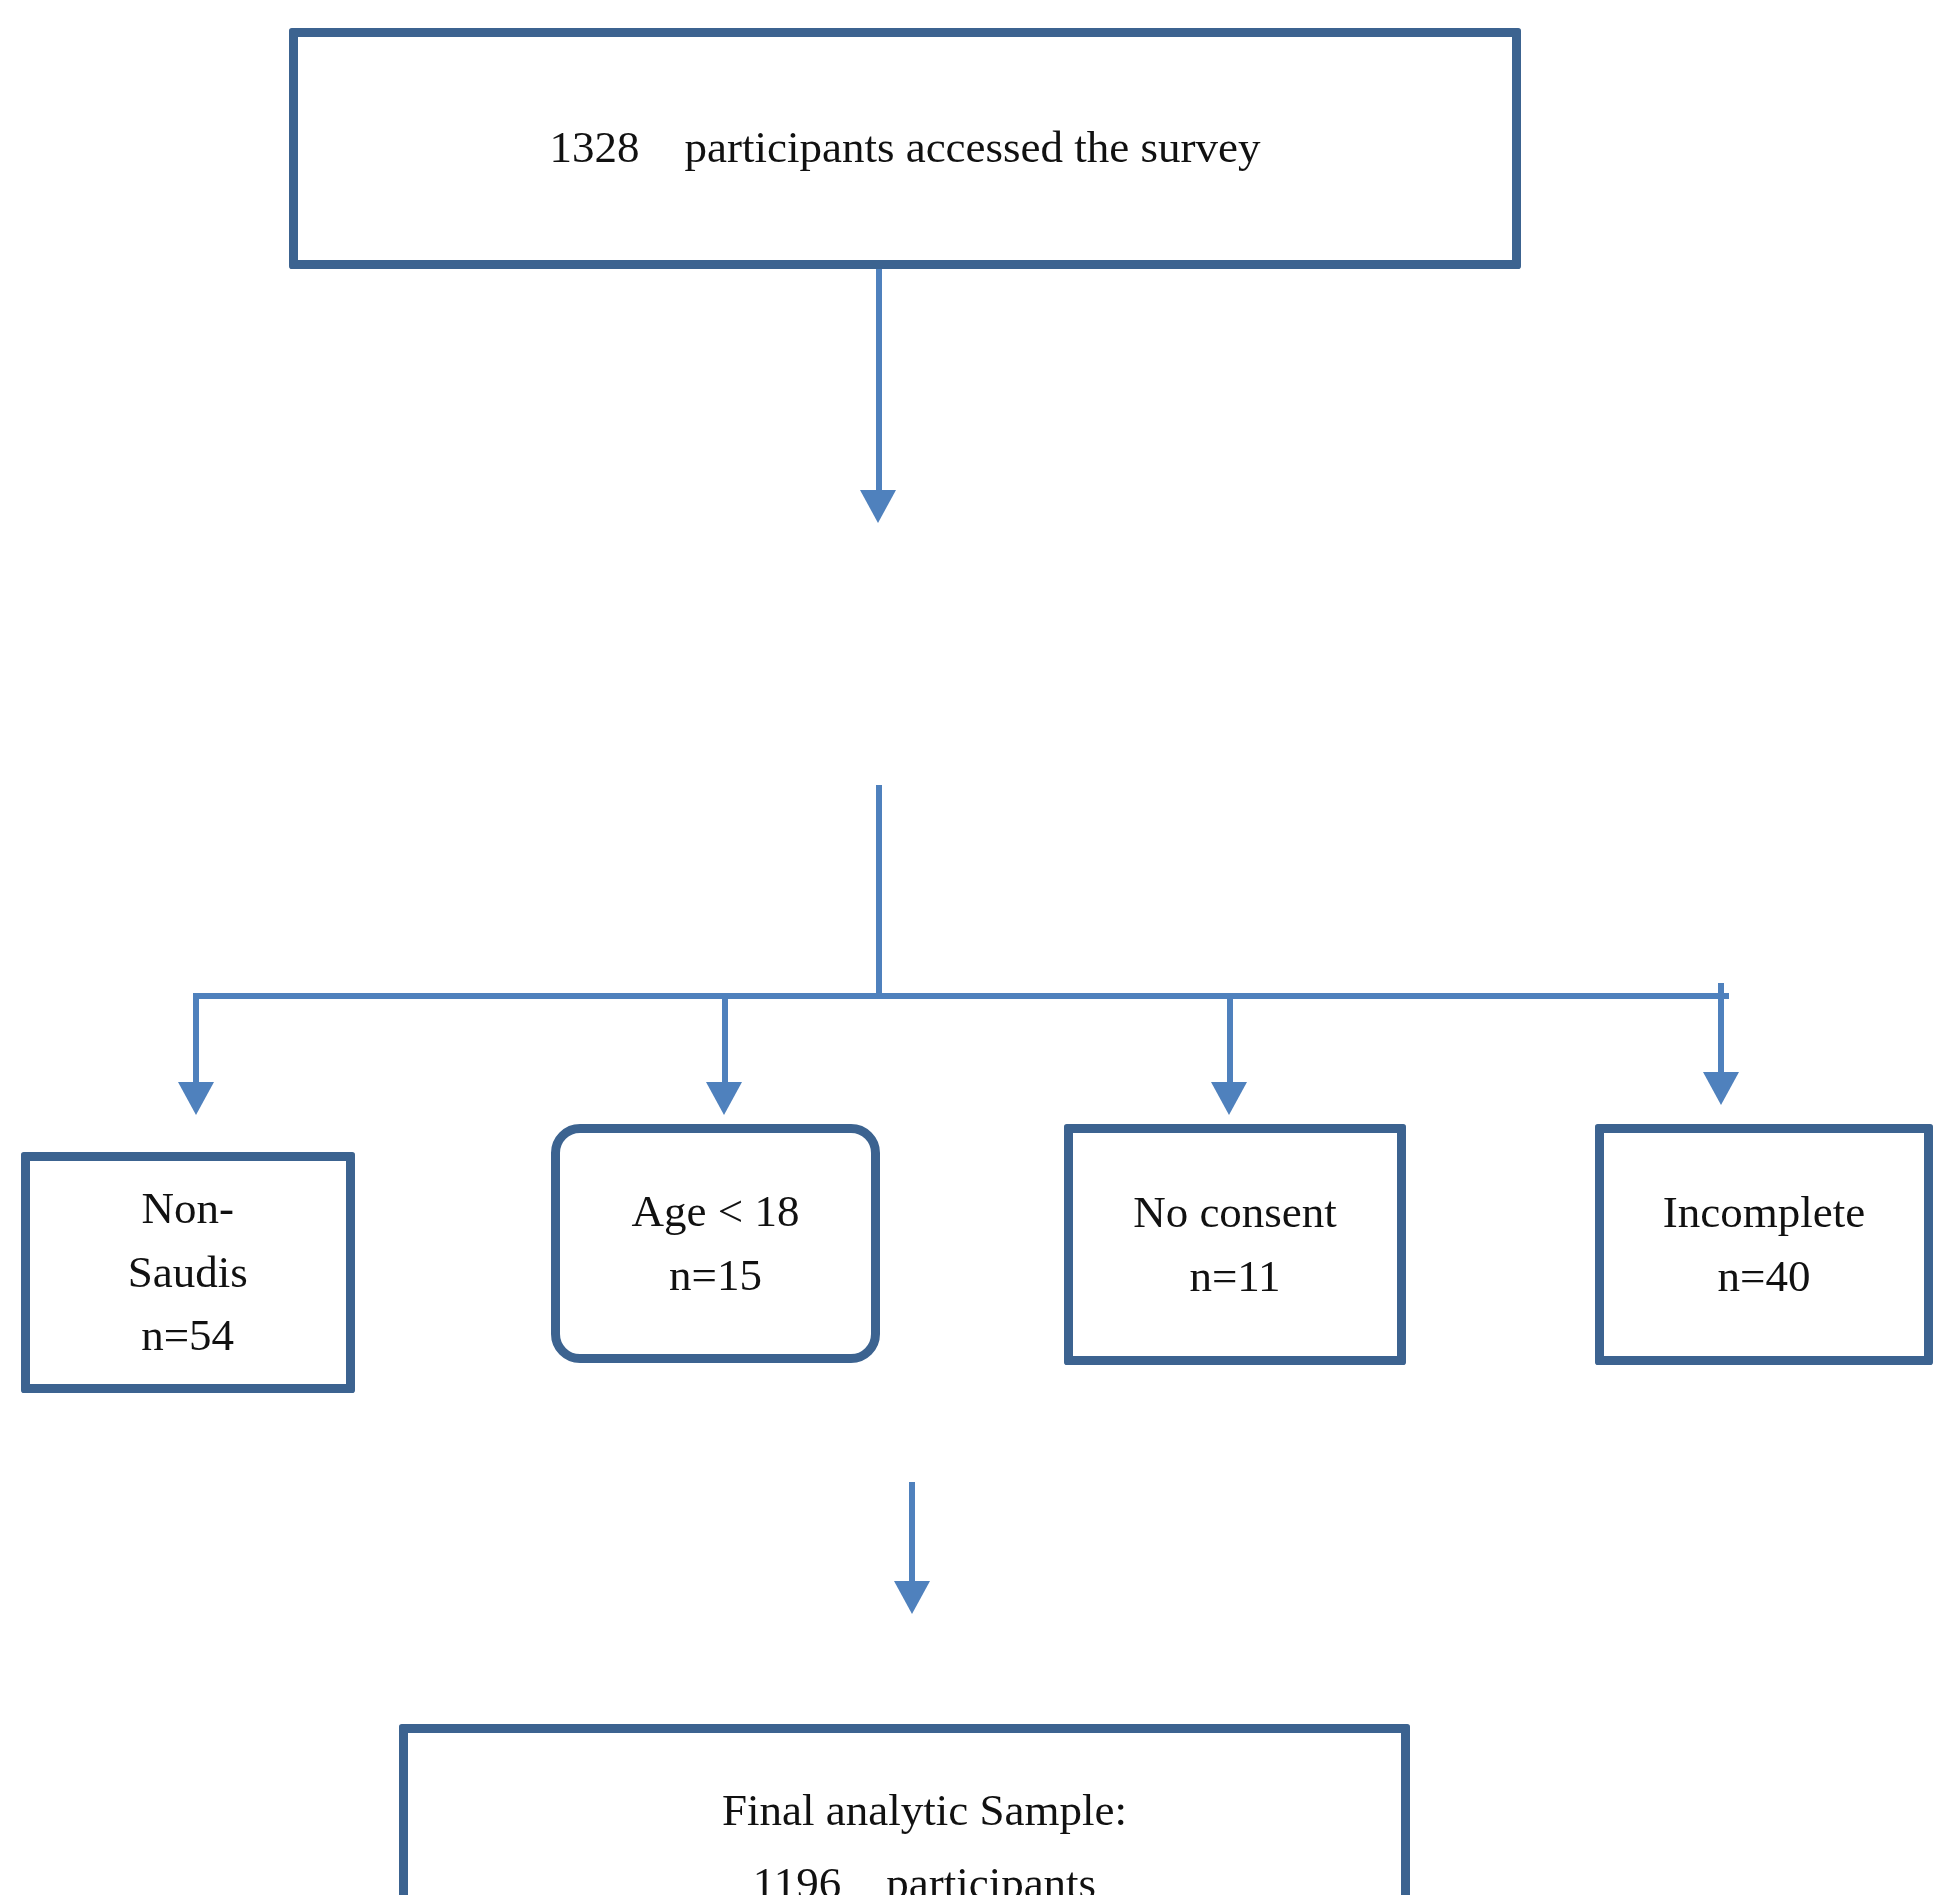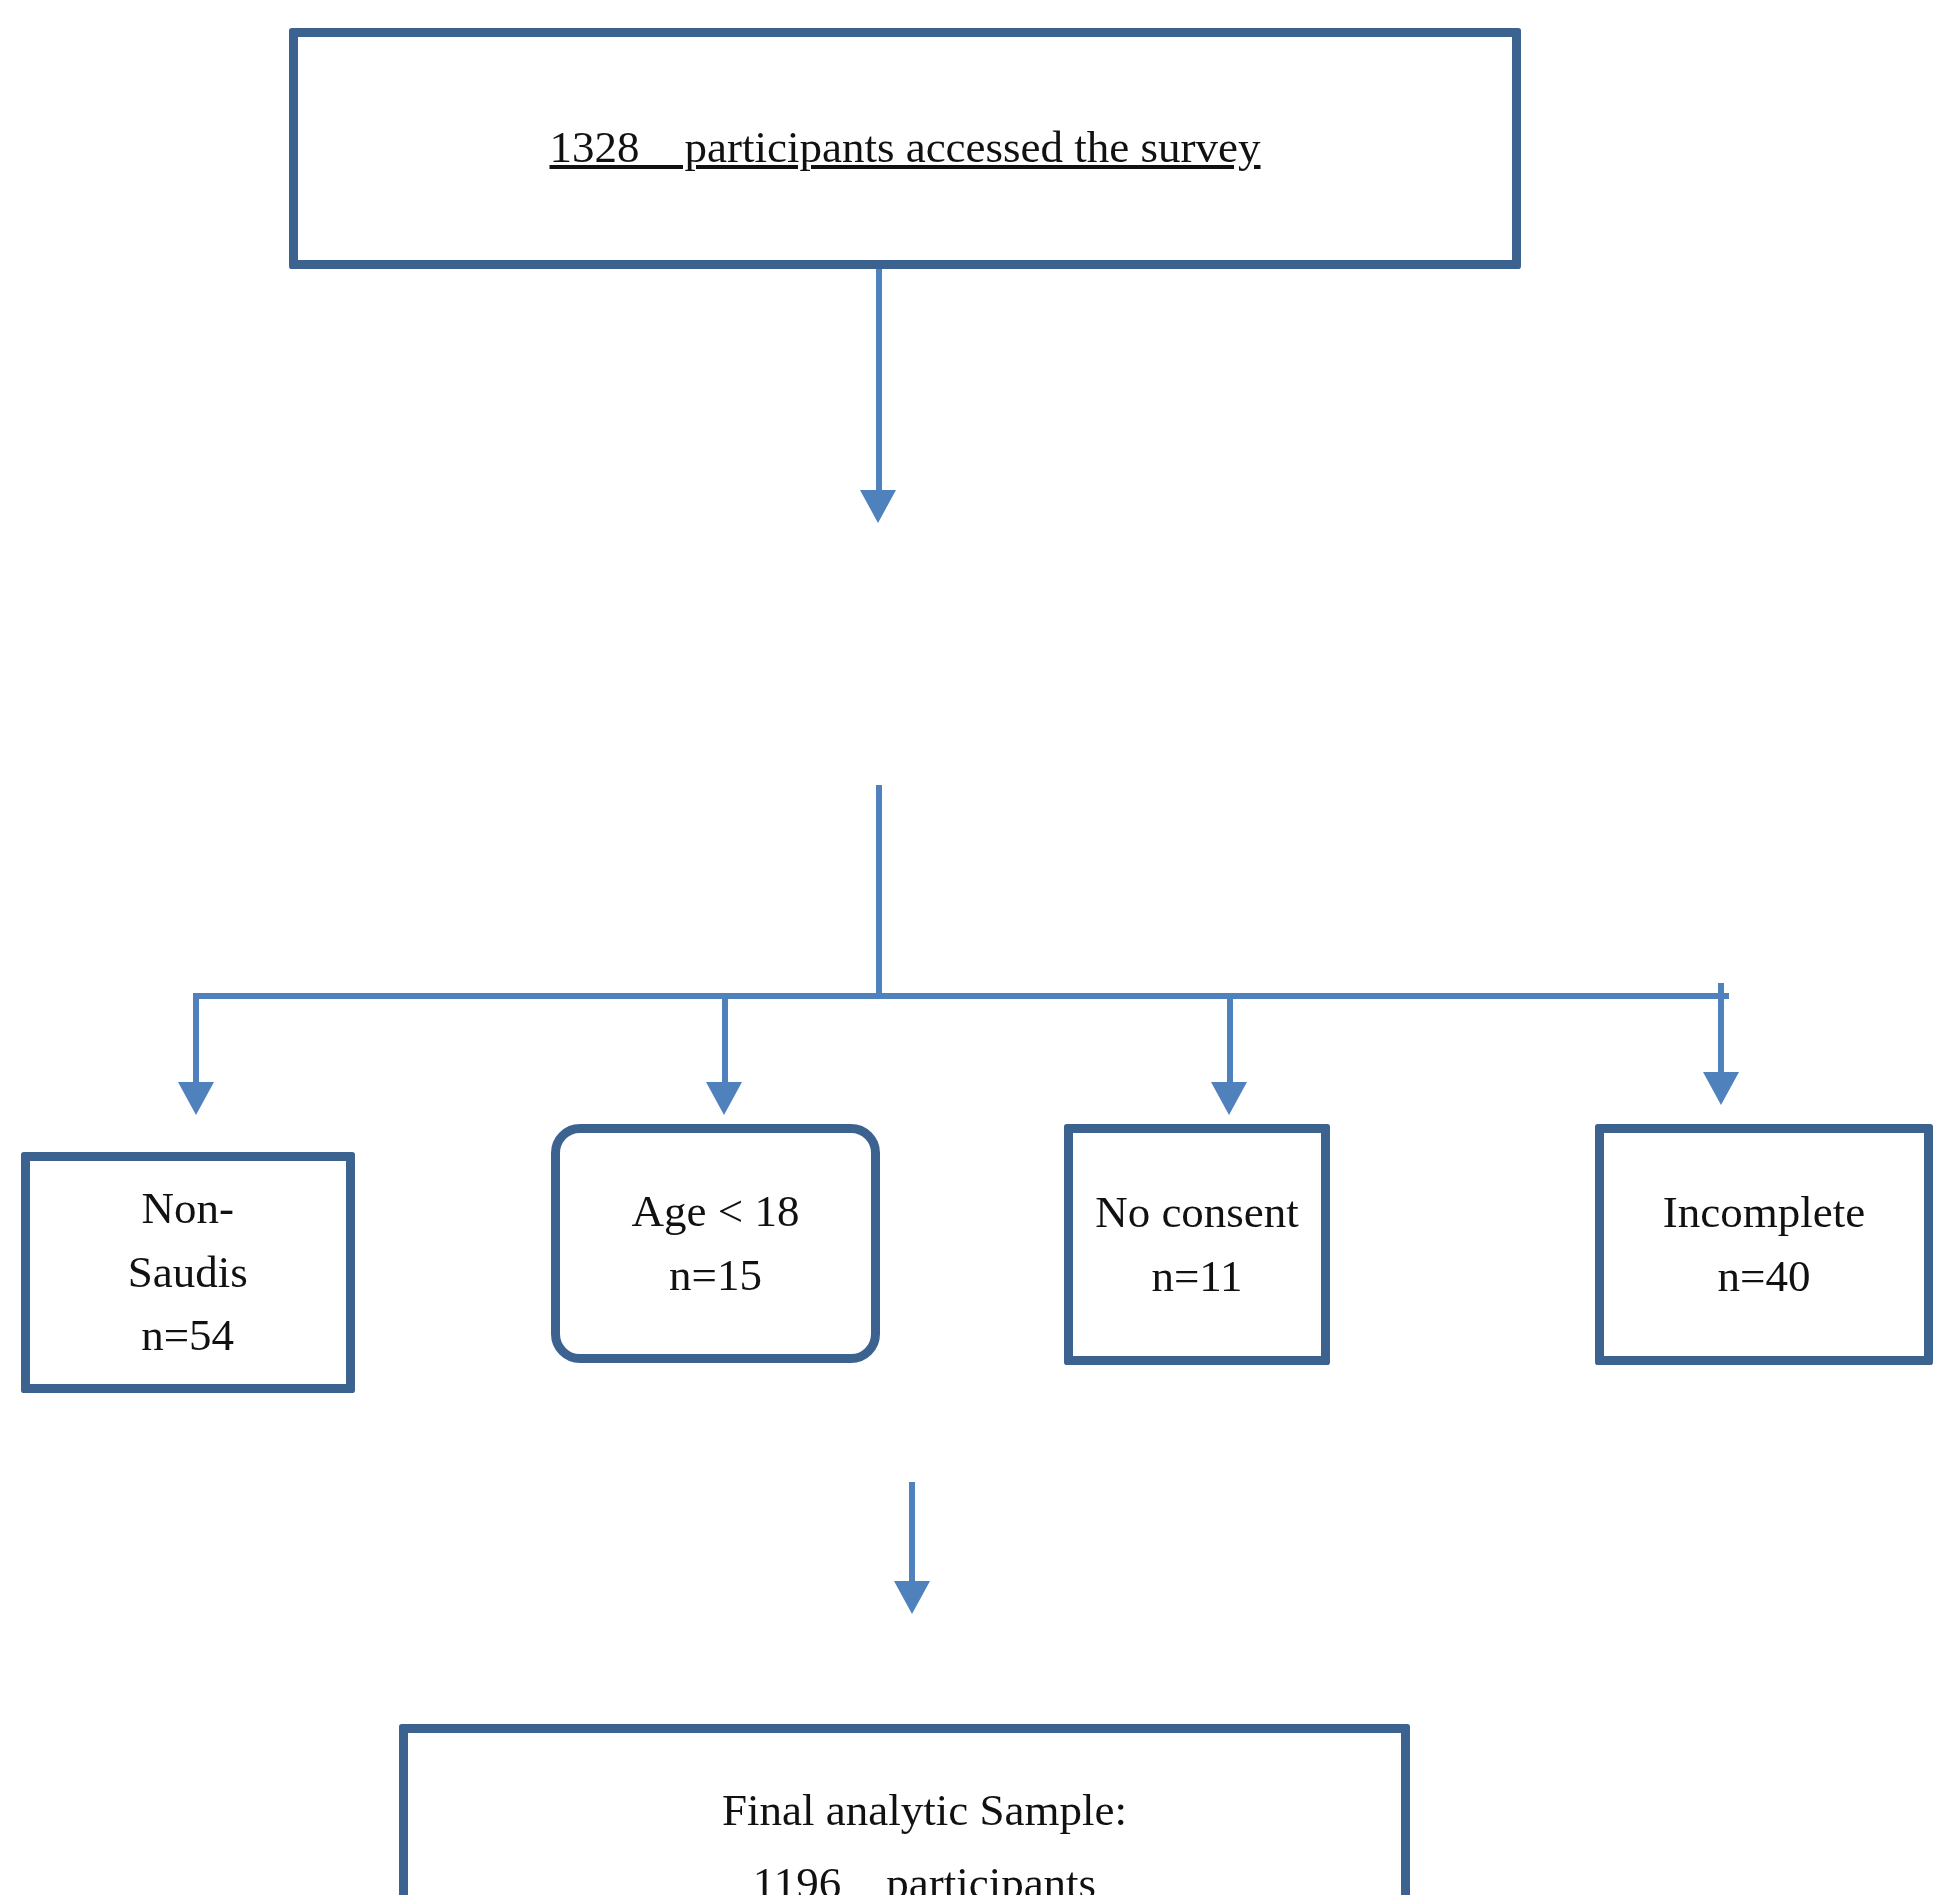--- a/index.html
+++ b/index.html
@@ -40,21 +40,21 @@
     border-right:18.6px solid transparent;
     border-top:33px solid var(--conn);
   }
   .line{white-space:pre-wrap;}
 </style>
 </head>
 <body>
 
 <div class="canvas">
 
-  <div class="box" style="left:289px;top:27.5px;width:1232px;height:241px;text-decoration:underline;">
+  <div class="box" style="left:289px;top:27.5px;width:1232px;height:241px;">
     <div class="line">1328 participants accessed the survey</div>
   </div>
 
   <div class="vline" style="left:876px;top:269px;height:222px;"></div>
   <div class="ah" style="left:860px;top:490px;"></div>
 
 
   <div class="vline" style="left:876px;top:785px;height:211px;"></div>
   <div class="hline" style="left:193px;top:993px;width:1536px;"></div>
   <div class="vline" style="left:1718px;top:983px;height:10.3px;width:5.5px;"></div>
@@ -75,21 +75,21 @@
     <div class="line">Non-</div>
     <div class="line">Saudis</div>
     <div class="line">n=54</div>
   </div>
 
   <div class="box" style="left:551px;top:1124px;width:329px;height:239px;border-radius:29px;">
     <div class="line">Age &lt; 18</div>
     <div class="line">n=15</div>
   </div>
 
-  <div class="box" style="left:1064px;top:1124px;width:266px;height:241px;">
+  <div class="box" style="left:1064px;top:1124px;width:342px;height:241px;">
     <div class="line">No consent</div>
     <div class="line">n=11</div>
   </div>
 
   <div class="box" style="left:1595px;top:1124px;width:338px;height:241px;">
     <div class="line">Incomplete</div>
     <div class="line">n=40</div>
   </div>
 
   <div class="vline" style="left:909px;top:1482px;height:100px;"></div>

